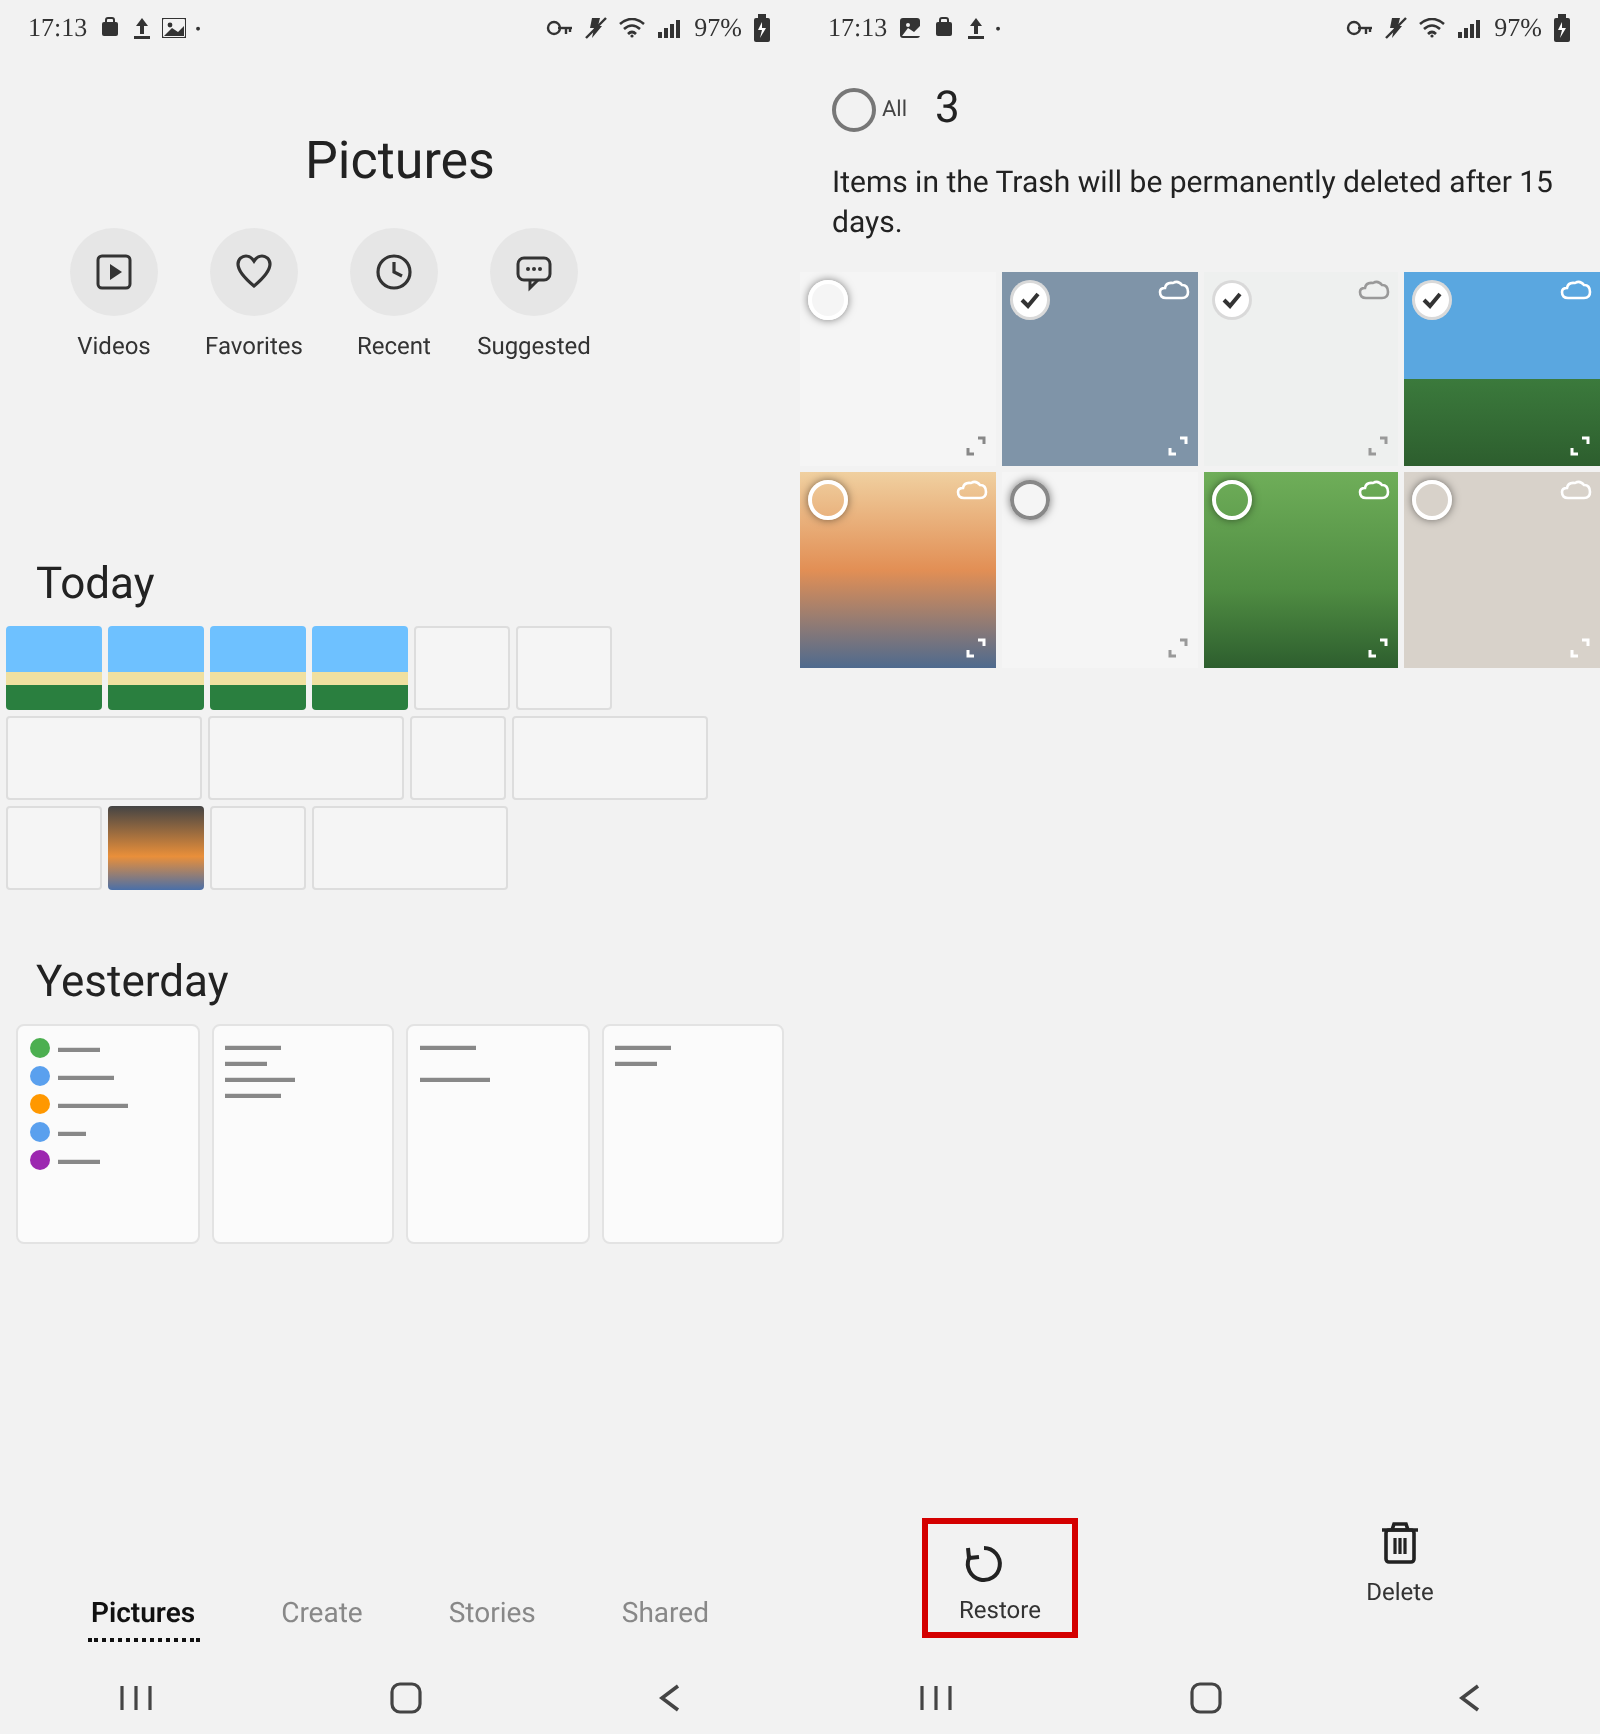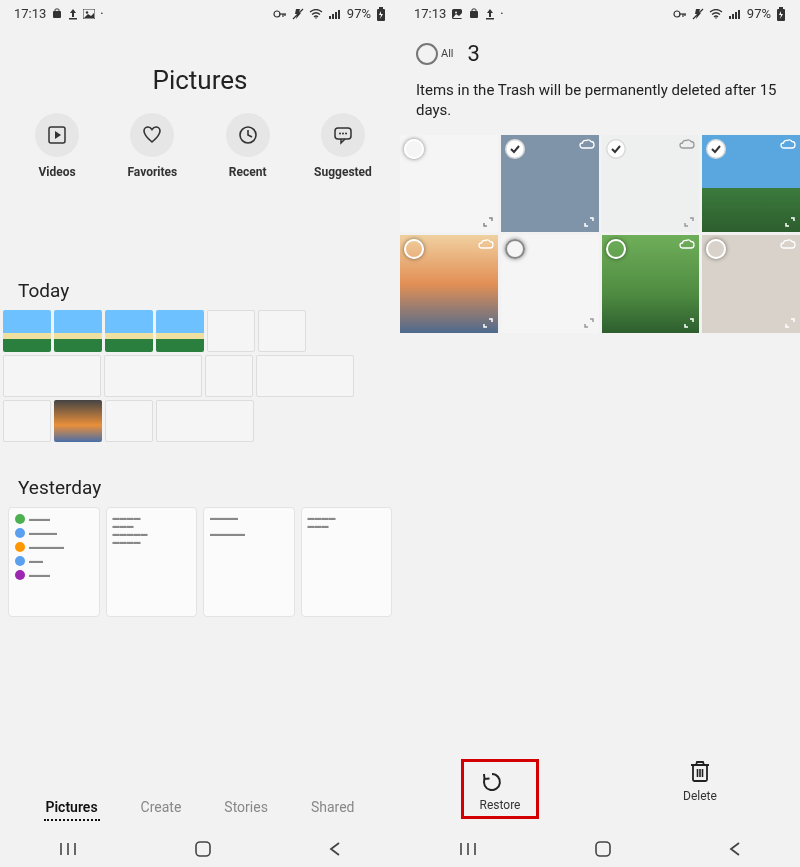--- a/index.html
+++ b/index.html
@@ -20,52 +20,52 @@
     flex-direction: column;
   }
   
   .status-bar {
     display: flex;
     justify-content: space-between;
     align-items: center;
     padding: 6px 14px 2px 14px;
     font-size: 13px;
     color: #333;
+    font-family: Liberation Serif, serif;
   }
   .status-left, .status-right { display: flex; align-items: center; gap: 5px; }
   .icon { display: inline-flex; align-items: center; justify-content: center; }
 
   
   .title-area {
     padding: 42px 0 18px 0;
     text-align: center;
   }
   .title-area h1 { font-size: 26px; font-weight: 400; color: #222; }
   .category-row {
     display: flex;
-    justify-content: space-between;
+    justify-content: flex-start;
     padding: 0 22px 8px 22px;
-    font-weight: bold;
   }
   .category {
     display: flex;
     flex-direction: column;
     align-items: center;
     gap: 8px;
     width: 70px;
   }
   .category .circle {
     width: 44px; height: 44px; border-radius: 50%;
     background: #e6e6e6;
     display: flex; align-items: center; justify-content: center;
   }
   .category .label { font-size: 12px; color: #333; }
 
   .section-header {
-    font-size: 19px;
+    font-size: 22px;
     color: #222;
     padding: 14px 18px 8px 18px;
     margin-top: 78px;
   }
   .thumbs-row { display: flex; gap: 3px; padding: 0 3px; flex-wrap: wrap;}
   .thumb { background: #dfe7ee; width: 48px; height: 42px; border-radius: 2px; }
   .thumb.beach { background: linear-gradient(#6ec1ff 55%, #f0e0a0 55%, #f0e0a0 70%, #2a7f3f 70%); }
   .thumb.light { background: #f5f5f5; border: 1px solid #ddd; }
   .thumb.wide { width: 98px; }
   .thumb.sunset { background: linear-gradient(#444 0,#e98f3a 60%,#4a6fa8 100%); }

